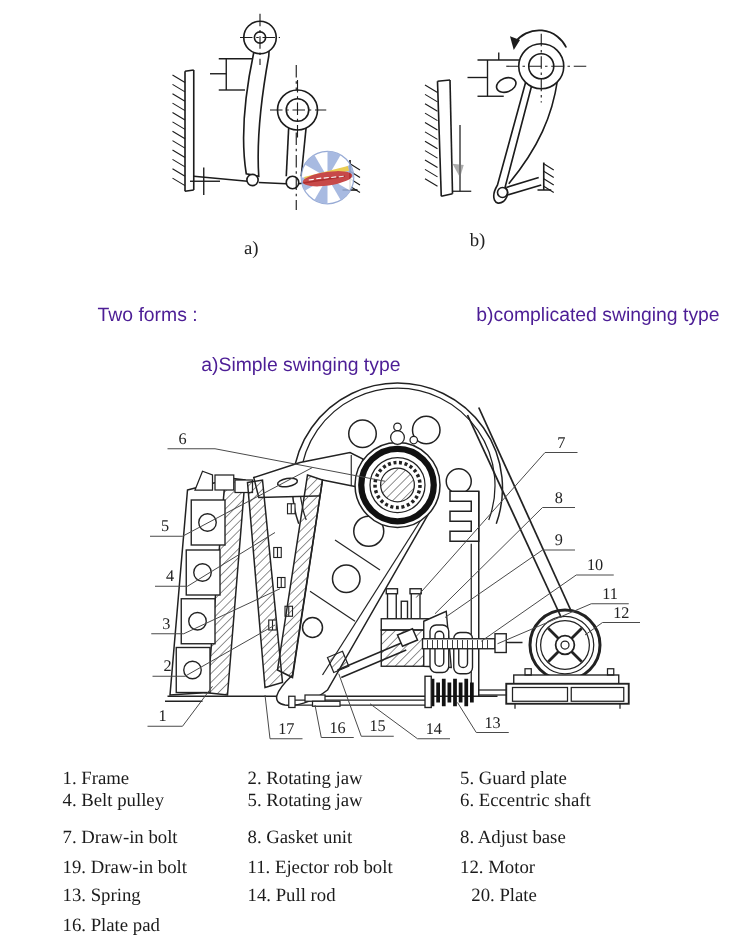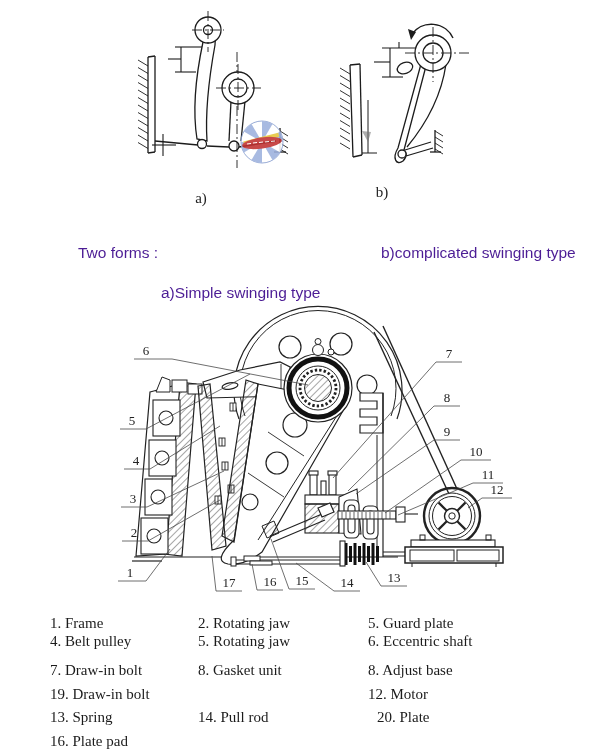--- a/index.html
+++ b/index.html
@@ -373,20 +373,21 @@
       <span class="c2">5. Rotating jaw</span>
       <span class="c3">6. Eccentric shaft</span>
     </div>
     <div class="row" style="top:47px">
       <span class="c1">7. Draw-in bolt</span>
       <span class="c2">8. Gasket unit</span>
       <span class="c3">8. Adjust base</span>
     </div>
     <div class="row" style="top:70.5px">
       <span class="c1">19. Draw-in bolt</span>
+      <span class="c2">11. Ejector rob bolt</span>
       <span class="c3">12. Motor</span>
     </div>
     <div class="row" style="top:94px">
       <span class="c1">13. Spring</span>
       <span class="c2">14. Pull rod</span>
       <span class="c3" style="left:377px">20. Plate</span>
     </div>
     <div class="row" style="top:117.5px">
       <span class="c1">16. Plate pad</span>
     </div>

